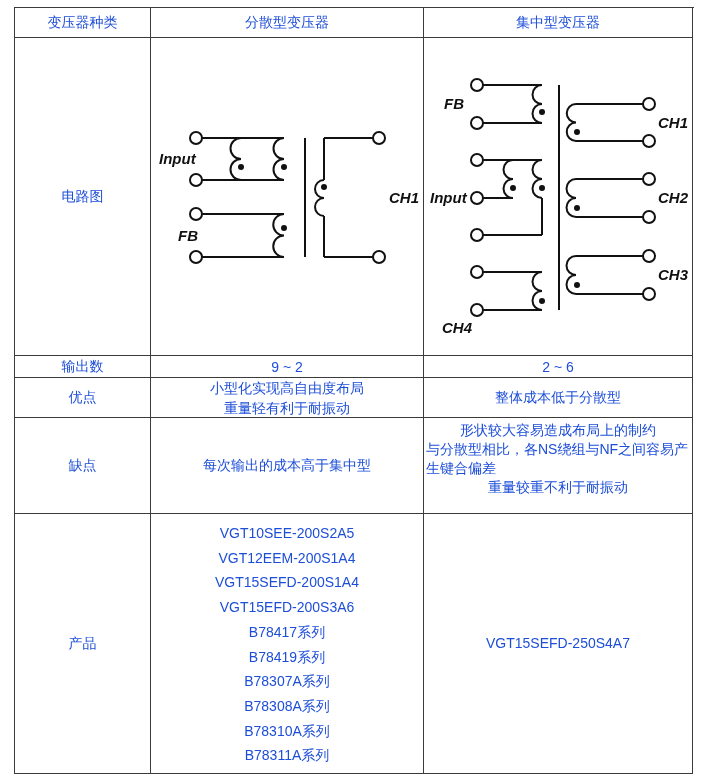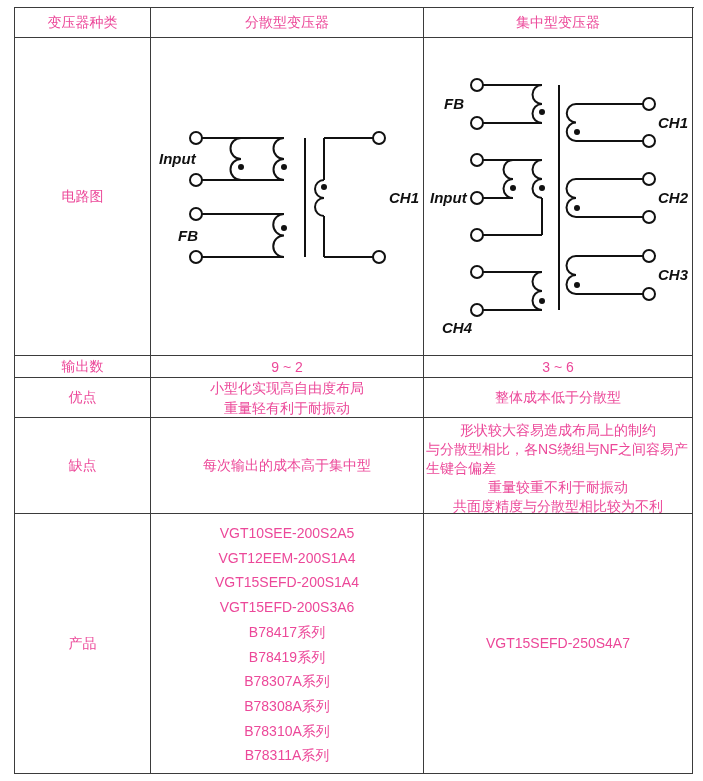--- a/index.html
+++ b/index.html
@@ -9,21 +9,21 @@
     border-top:1px solid #3b3b3b;border-left:1px solid #3b3b3b;
     display:grid;
     grid-template-columns:136px 273px 269px;
     grid-template-rows:30px 318px 22px 40px 96px 260px;
     background:#fff;
   }
   .cell{
     box-sizing:border-box;
     border-right:1px solid #3b3b3b;border-bottom:1px solid #3b3b3b;
     display:flex;flex-direction:column;align-items:center;justify-content:center;
-    font-size:14px;color:#ec4899;text-align:center;overflow:hidden;
+    font-size:14px;color:#1d4ed8;text-align:center;overflow:hidden;
   }
   .cell.diagram{justify-content:flex-start;align-items:flex-start;padding:0;font-style:italic;}
   .lines-left{
     align-items:center;justify-content:flex-start;text-align:left;
     padding:3px 2px 0 2px;line-height:19px;
   }
   .pros-lines{line-height:20px;}
   .prod-list{justify-content:flex-start;padding-top:7px;}
   .prod-list div{line-height:24.7px;}
   .prod-list-2 div{line-height:25px;}
@@ -139,36 +139,35 @@
       <text x="6" y="165">Input</text>
       <text x="18" y="295">CH4</text>
       <text x="234" y="90">CH1</text>
       <text x="234" y="165">CH2</text>
       <text x="234" y="242">CH3</text>
     </svg>
   </div>
 
   <div class="cell">输出数</div>
   <div class="cell">9 ~ 2</div>
-  <div class="cell">3 ~ 6</div>
+  <div class="cell">2 ~ 6</div>
 
   <div class="cell">优点</div>
   <div class="cell pros-lines">
     <div>小型化实现高自由度布局</div>
     <div>重量轻有利于耐振动</div>
   </div>
   <div class="cell">整体成本低于分散型</div>
 
   <div class="cell">缺点</div>
   <div class="cell">每次输出的成本高于集中型</div>
   <div class="cell lines-left">
     <div>形状较大容易造成布局上的制约</div>
     <div>与分散型相比，各NS绕组与NF之间容易产生键合偏差</div>
     <div>重量较重不利于耐振动</div>
-    <div>共面度精度与分散型相比较为不利</div>
   </div>
 
   <div class="cell">产品</div>
   <div class="cell prod-list">
     <div>VGT10SEE-200S2A5</div>
     <div>VGT12EEM-200S1A4</div>
     <div>VGT15SEFD-200S1A4</div>
     <div>VGT15EFD-200S3A6</div>
     <div>B78417系列</div>
     <div>B78419系列</div>

